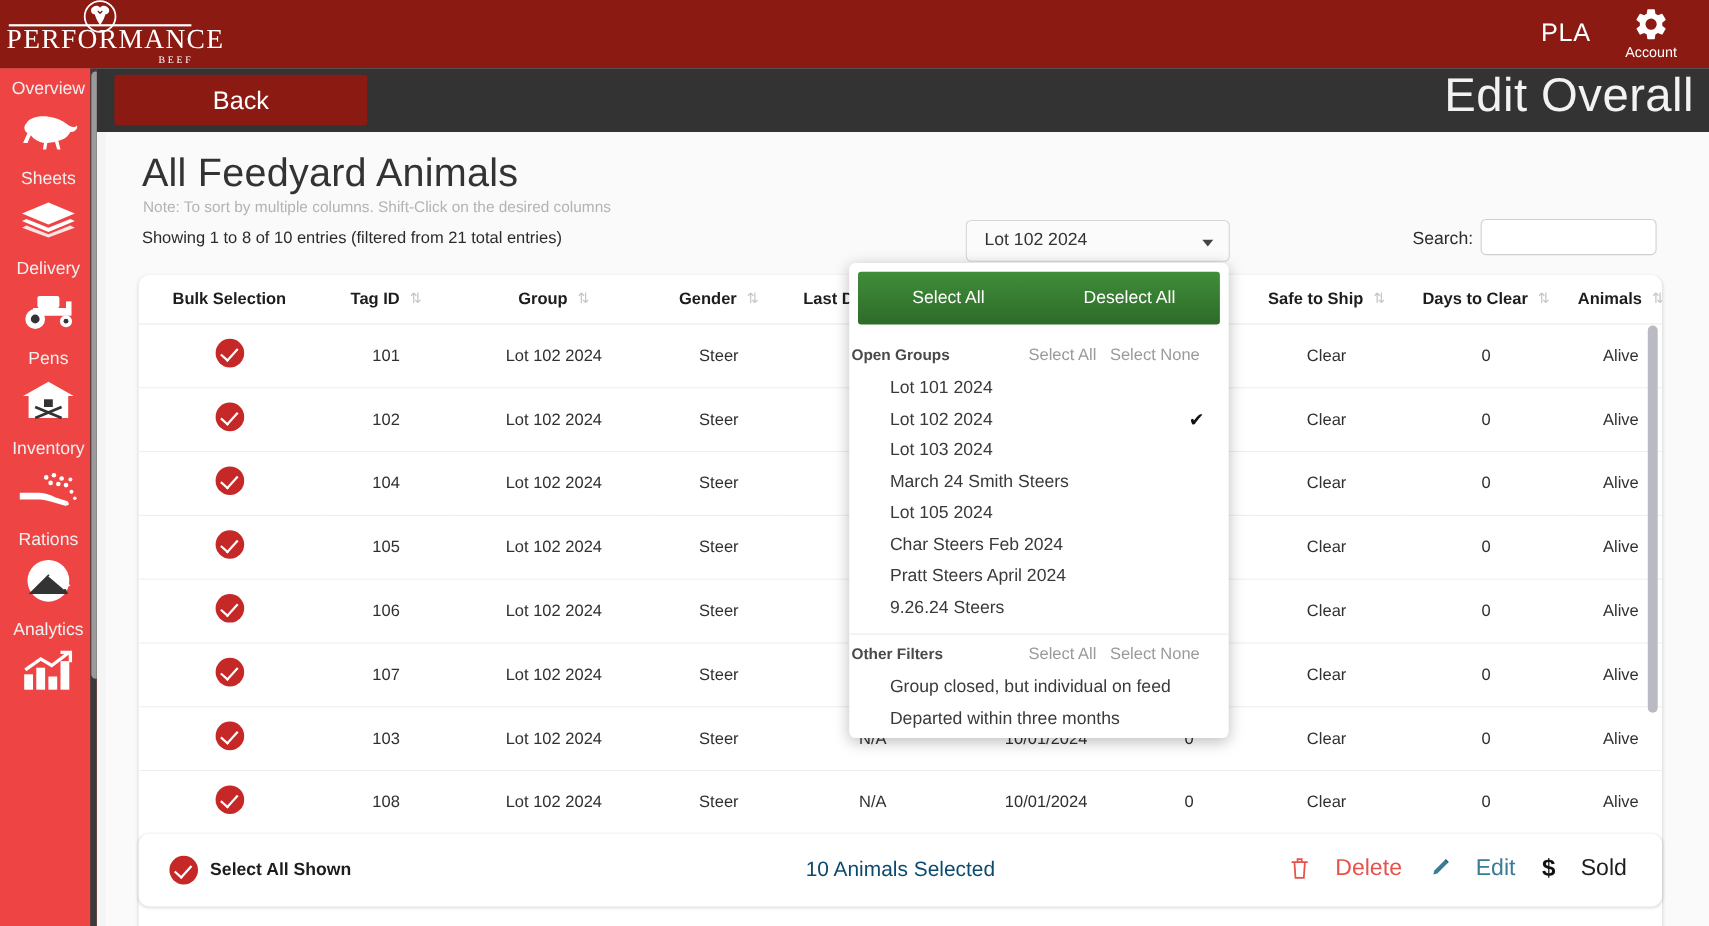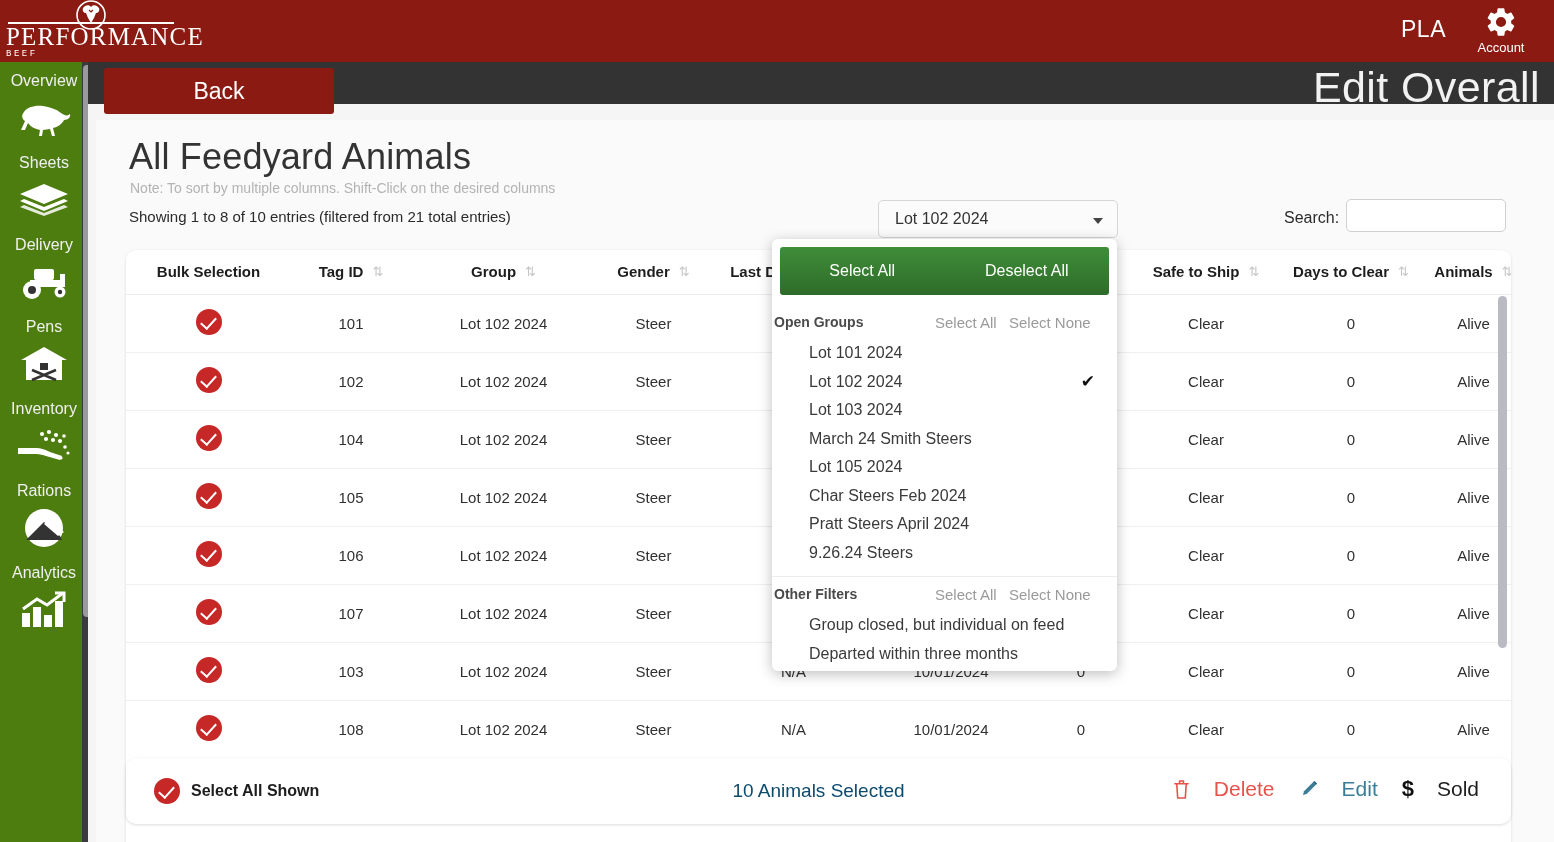--- a/index.html
+++ b/index.html
@@ -26,54 +26,54 @@
     background: #fff;
   }
   .brand-name {
     position: absolute; left: 0; top: 26px; width: 170px;
     font-family: "Liberation Serif", serif;
     font-size: 25px; letter-spacing: 1.2px; color: #fff;
     text-align: center; line-height: 30px;
   }
   .brand-sub {
     position: absolute; left: 0; top: 53px; width: 170px;
-    font-family: Liberation Mono, monospace;
-    font-size: 9px; letter-spacing: 2.5px; color: #fff; text-align: left;
+    font-family: Liberation Serif, serif;
+    font-size: 9px; letter-spacing: 2.5px; color: #fff; text-align: right;
   }
   .pla-label {
     position: absolute; right: 108px; top: 16px;
     color: #fff; font-size: 23px; font-weight: 300; letter-spacing: .5px;
   }
   .account-btn {
     position: absolute; right: 10px; top: 5px; width: 86px;
     text-align: center; color: #fff; cursor: pointer;
   }
   .account-btn svg { display:block; margin: 0 auto 1px; }
   .account-label { font-size: 13px; font-weight: 300; }
 
   
   .subbar {
-    position: absolute; left: 0; top: 62px; width: 1554px; height: 42px;
+    position: absolute; left: 0; top: 62px; width: 1554px; height: 58px;
     background: #333333;
   }
   .back-btn {
     position: absolute; left: 104px; top: 6px; width: 230px; height: 46px;
     background: #8a1a12; color: #fff; border: none; border-radius: 3px;
     font-size: 23px; font-weight: 300; font-family: "Liberation Sans", sans-serif;
     cursor: pointer;
   }
   .page-title {
     position: absolute; right: 14px; top: 1px;
     color: #f2f2f2; font-size: 43px; font-weight: 300; letter-spacing: .4px;
   }
 
   
   .sidebar {
     position: absolute; left: 0; top: 62px; width: 88px; height: 780px;
-    background: #4d7c0f; overflow: hidden;
+    background: #ef4444; overflow: hidden;
   }
   .side-item {
     width: 88px; padding-top: 8px; text-align: center; cursor: pointer;
     color: #f0f0f0;
   }
   .side-label { font-size: 16px; font-weight: 300; line-height: 22px; white-space: nowrap; }
   .side-icon { height: 52px; display: flex; align-items: center; justify-content: center; }
   .side-scroll-track {
     position: absolute; left: 82px; top: 0; width: 10px; height: 780px;
     background: #3b3b3b;

